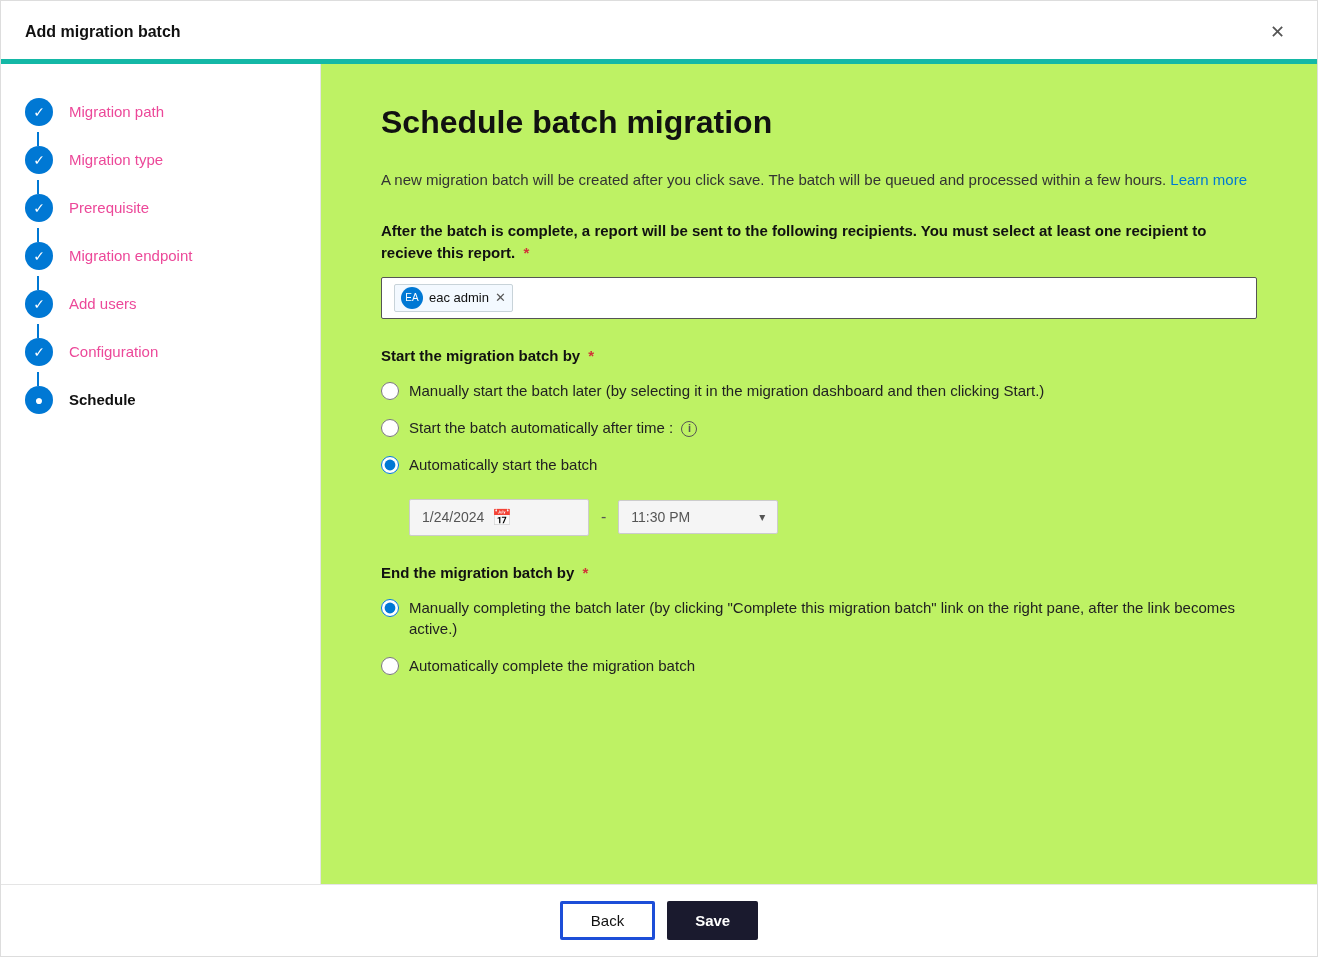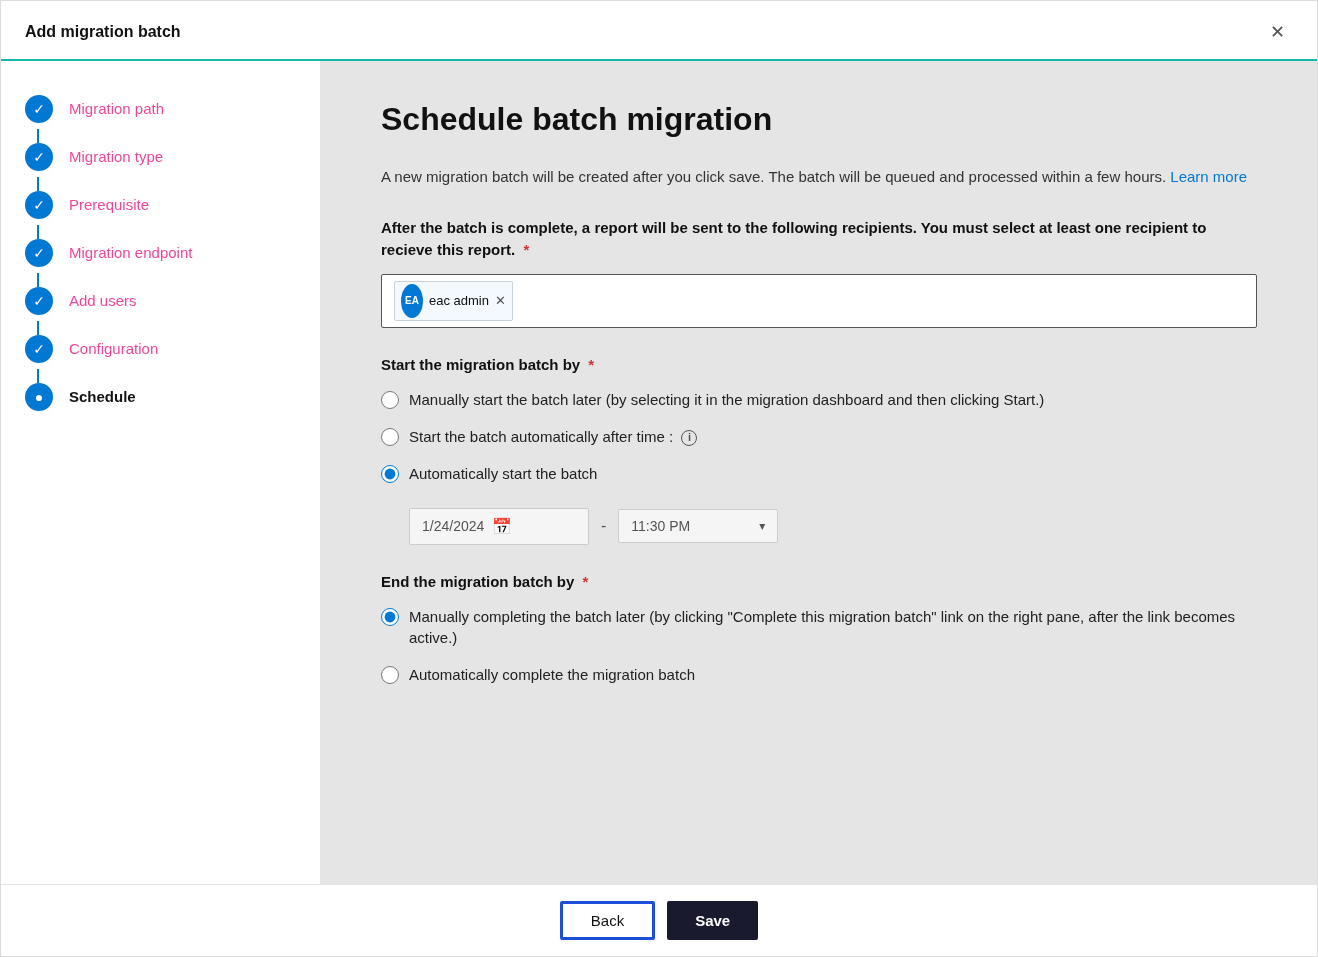--- a/index.html
+++ b/index.html
@@ -13,21 +13,21 @@
       flex-direction: column;
       border: 1px solid #ddd;
     }
 
     
     .title-bar {
       display: flex;
       justify-content: space-between;
       align-items: center;
       padding: 16px 24px 12px 24px;
-      border-bottom: 2px solid #14b8a6;
+      border-bottom: 5px solid #14b8a6;
       background: #fff;
     }
     .title-bar-title {
       font-size: 16px;
       font-weight: 600;
       color: #111;
     }
     .close-btn {
       background: none;
       border: none;
@@ -99,21 +99,21 @@
     .step-label.active {
       font-weight: 700;
       color: #111;
     }
 
     
     .content-area {
       flex: 1;
       padding: 40px 60px 24px 60px;
       overflow-y: auto;
-      background: #e5e5e5;
+      background: #bef264;
     }
     .page-title {
       font-size: 32px;
       font-weight: 700;
       color: #111;
       margin-bottom: 28px;
     }
     .info-text {
       font-size: 15px;
       color: #333;
@@ -151,26 +151,26 @@
       display: flex;
       align-items: center;
       gap: 6px;
       background: #f3f9ff;
       border: 1px solid #c8d3d9;
       border-radius: 2px;
       padding: 2px 6px;
     }
     .recipient-avatar {
       width: 22px;
-      height: 34px;
+      height: 22px;
       border-radius: 50%;
       background: #0078d4;
       color: #fff;
       font-size: 10px;
-      font-weight: 700;
+      font-weight: 400;
       display: flex;
       align-items: center;
       justify-content: center;
     }
     .recipient-name {
       font-size: 13px;
       color: #111;
     }
     .recipient-remove {
       background: none;

